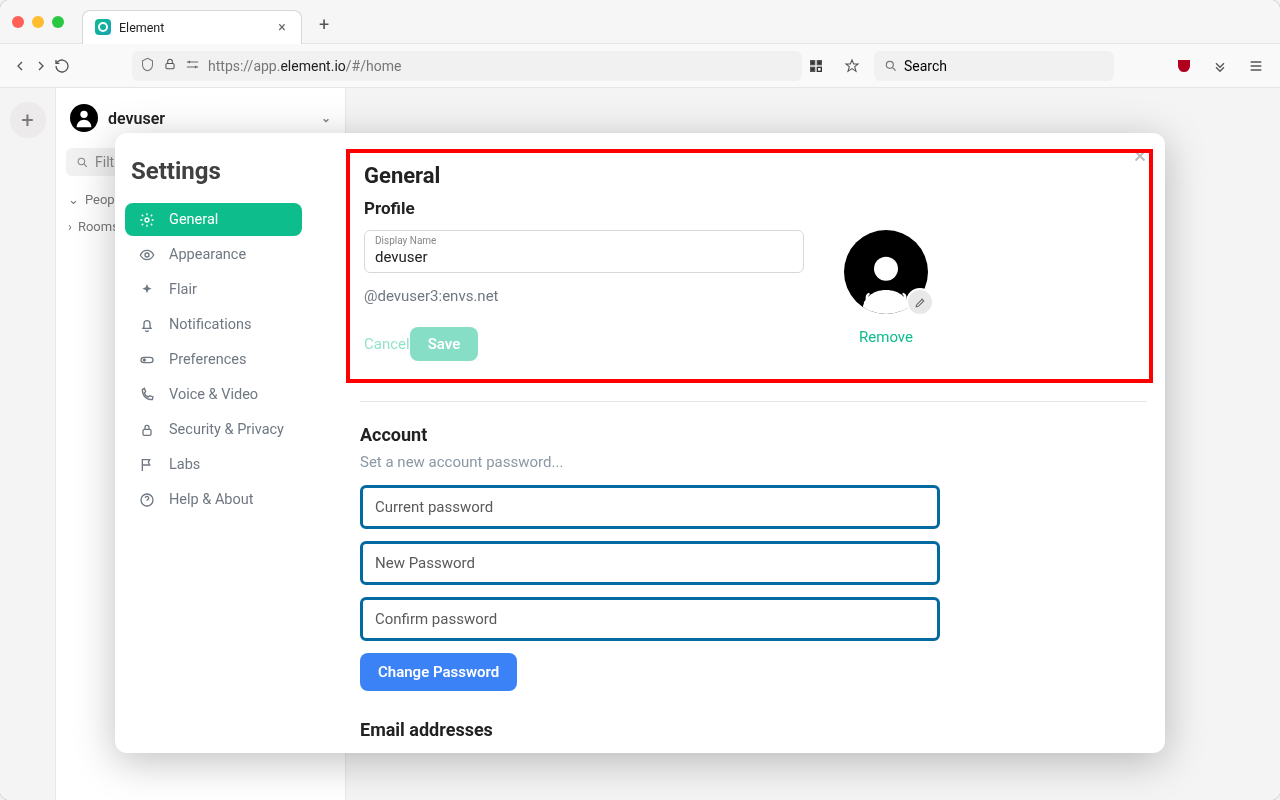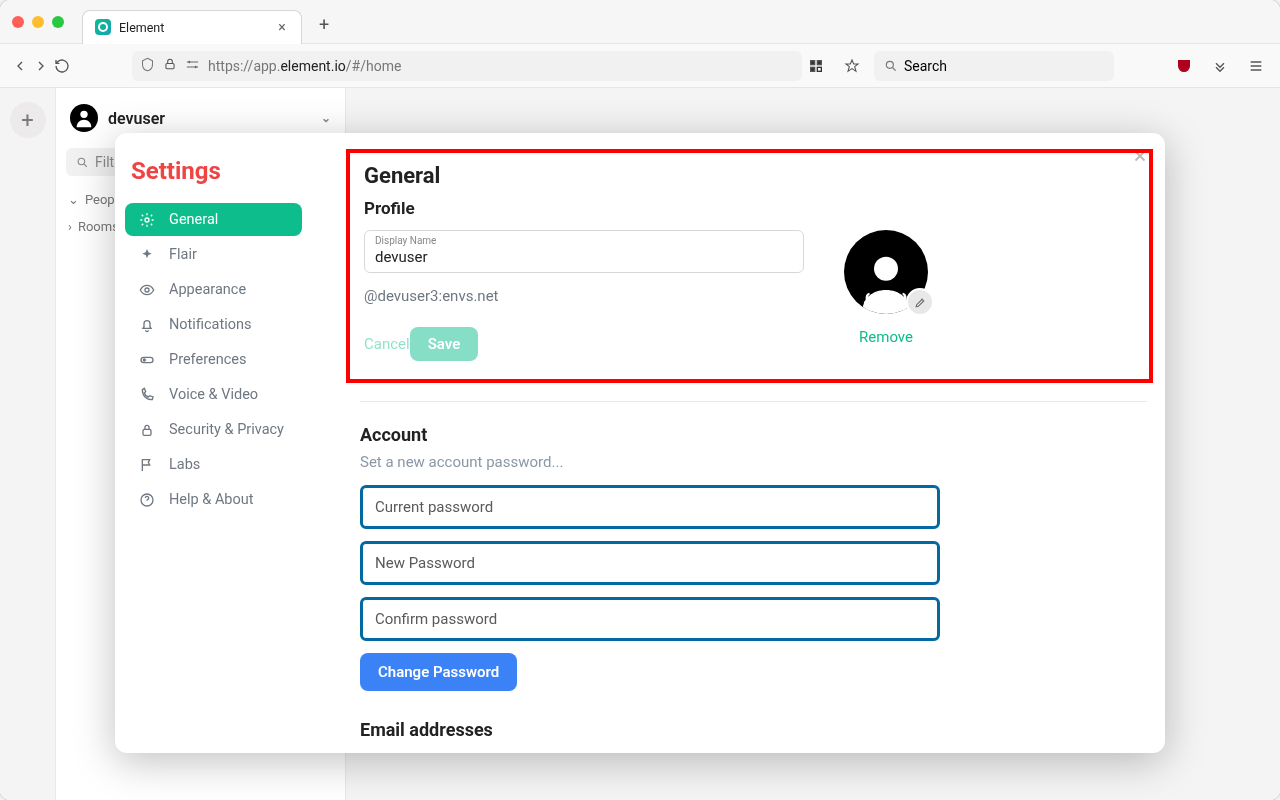--- a/index.html
+++ b/index.html
@@ -42,21 +42,21 @@
   .section-row { display: flex; align-items: center; gap: 6px; color: #777; font-size: 13px; padding: 6px 2px; cursor: pointer; }
   .main-blank { position: absolute; left: 346px; top: 0; right: 0; bottom: 0; background: #f4f4f4; }
 
   
   .modal-backdrop { position: absolute; top: 88px; left: 0; right: 0; bottom: 0; }
   .modal { position: absolute; left: 115px; top: 133px; width: 1050px; height: 620px; background: #fff; border-radius: 12px; box-shadow: 0 8px 40px rgba(0,0,0,.25); display: flex; overflow: hidden; }
   .modal-close { position: absolute; top: 14px; right: 16px; color: #bbb; cursor: pointer; }
   .modal-close svg { width: 18px; height: 18px; stroke: currentColor; stroke-width: 2.5; fill: none; }
 
   .settings-side { width: 195px; padding: 24px 8px 0 24px; }
-  .settings-title { font-size: 24px; font-weight: 700; color: #ef4444; margin-bottom: 18px; margin-left: -8px; }
+  .settings-title { font-size: 24px; font-weight: 700; color: #404040; margin-bottom: 18px; margin-left: -8px; }
   .settings-tabs { display: flex; flex-direction: column; gap: 2px; margin-left: -14px; }
   .stab { display: flex; align-items: center; gap: 14px; padding: 8px 14px; border-radius: 8px; color: #6f7882; font-size: 14.5px; cursor: pointer; }
   .stab.active { background: #0dbd8b; color: #fff; }
   .stab .ti { width: 16px; height: 16px; display: flex; align-items: center; justify-content: center; flex: none; }
   .stab svg { width: 16px; height: 16px; }
 
   .settings-main { flex: 1; padding: 24px 18px 20px 50px; overflow-y: auto; position: relative; }
   .settings-main::-webkit-scrollbar { width: 10px; }
   .settings-main::-webkit-scrollbar-thumb { background: #d0d0d0; border-radius: 5px; }
 
@@ -234,33 +234,33 @@
               <svg viewBox="0 0 24 24">
                 <circle cx="12" cy="12" r="3" fill="none" stroke="currentColor" stroke-width="2"></circle>
                 <path d="M12 2v3M12 19v3M4.2 4.2l2.1 2.1M17.7 17.7l2.1 2.1M2 12h3M19 12h3M4.2 19.8l2.1-2.1M17.7 6.3l2.1-2.1" stroke="currentColor" stroke-width="2"></path>
               </svg>
             </span>
           <span>General</span>
         </div>
         <div class="stab">
           <span class="ti">
               <svg viewBox="0 0 24 24">
-                <path d="M12 3l2 5 5 2-5 2-2 5-2-5-5-2 5-2z" fill="currentColor"></path>
-              </svg>
-            </span>
-          <span>Flair</span>
-        </div>
-        <div class="stab">
-          <span class="ti">
-              <svg viewBox="0 0 24 24">
                 <path d="M2 12s3.5-7 10-7 10 7 10 7-3.5 7-10 7S2 12 2 12z" fill="none" stroke="currentColor" stroke-width="2"></path>
                 <circle cx="12" cy="12" r="3" fill="none" stroke="currentColor" stroke-width="2"></circle>
               </svg>
             </span>
           <span>Appearance</span>
+        </div>
+        <div class="stab">
+          <span class="ti">
+              <svg viewBox="0 0 24 24">
+                <path d="M12 3l2 5 5 2-5 2-2 5-2-5-5-2 5-2z" fill="currentColor"></path>
+              </svg>
+            </span>
+          <span>Flair</span>
         </div>
         <div class="stab">
           <span class="ti">
               <svg viewBox="0 0 24 24">
                 <path d="M6 17h12l-1.5-2V10a4.5 4.5 0 0 0-9 0v5L6 17zM10 20a2 2 0 0 0 4 0" fill="none" stroke="currentColor" stroke-width="2"></path>
               </svg>
             </span>
           <span>Notifications</span>
         </div>
         <div class="stab">

